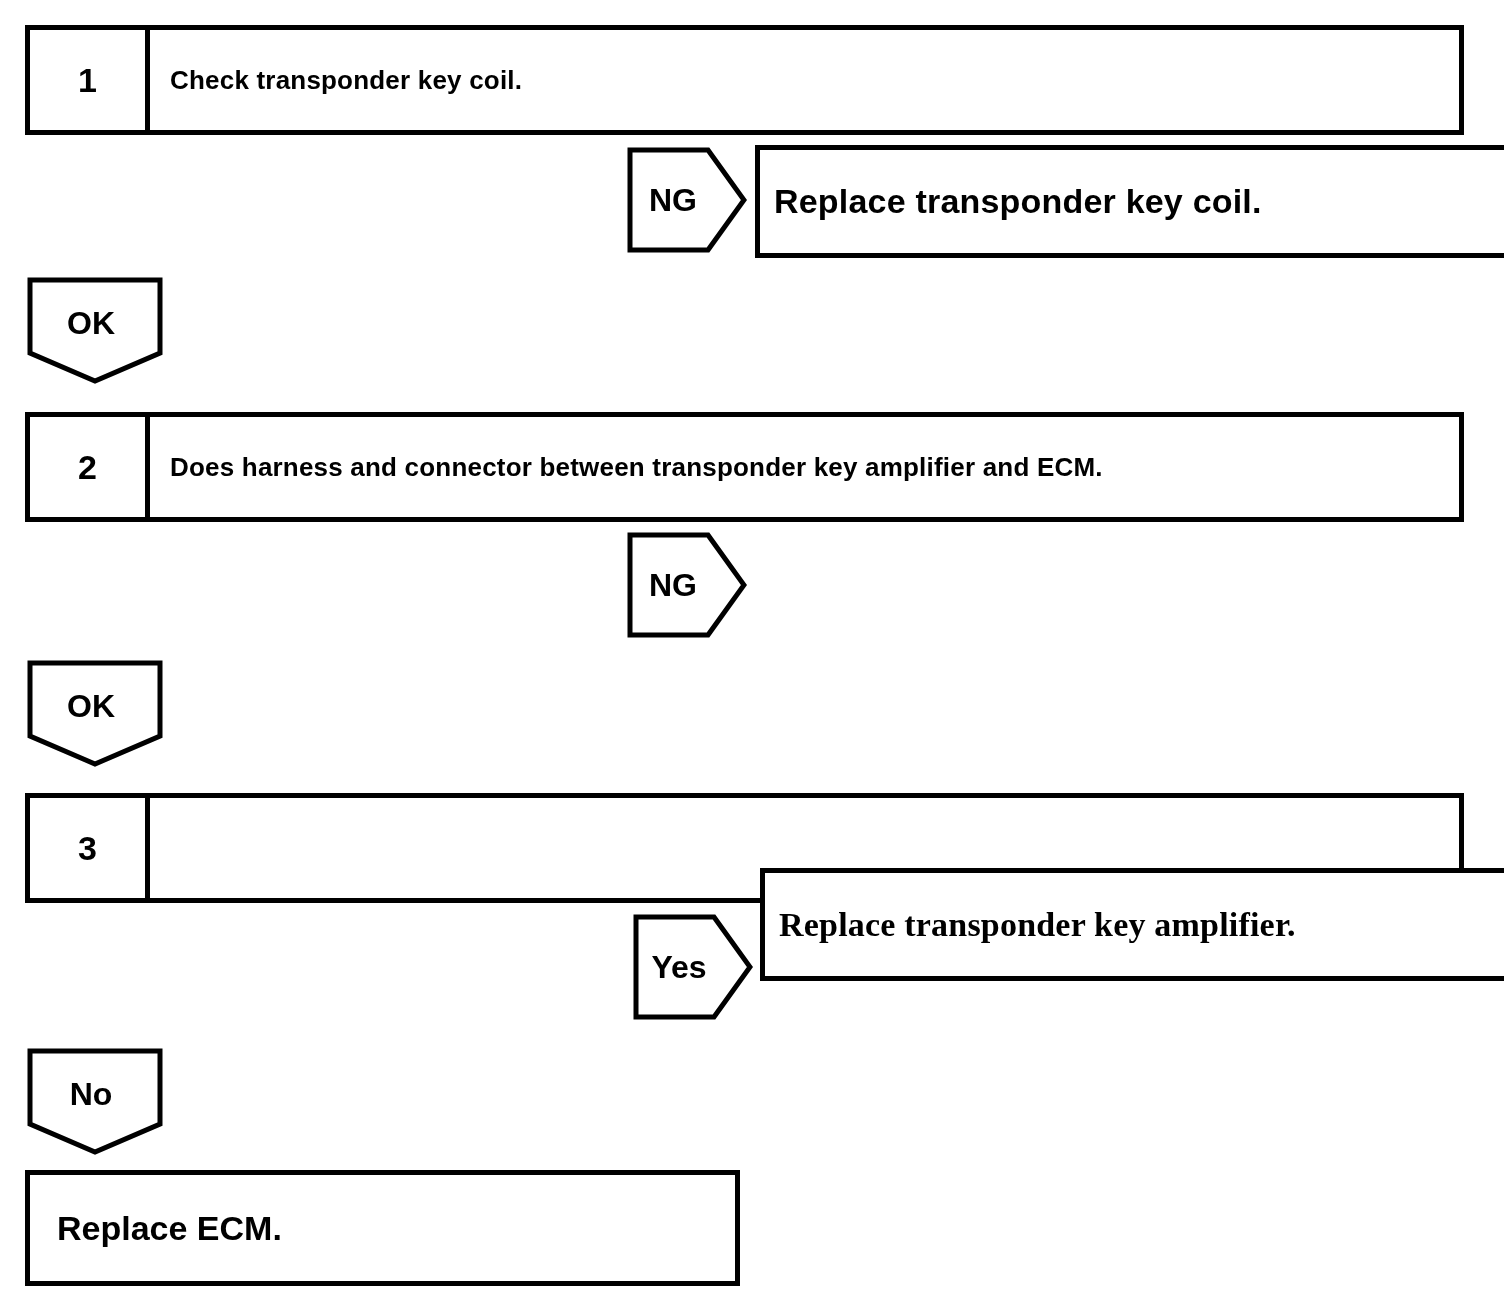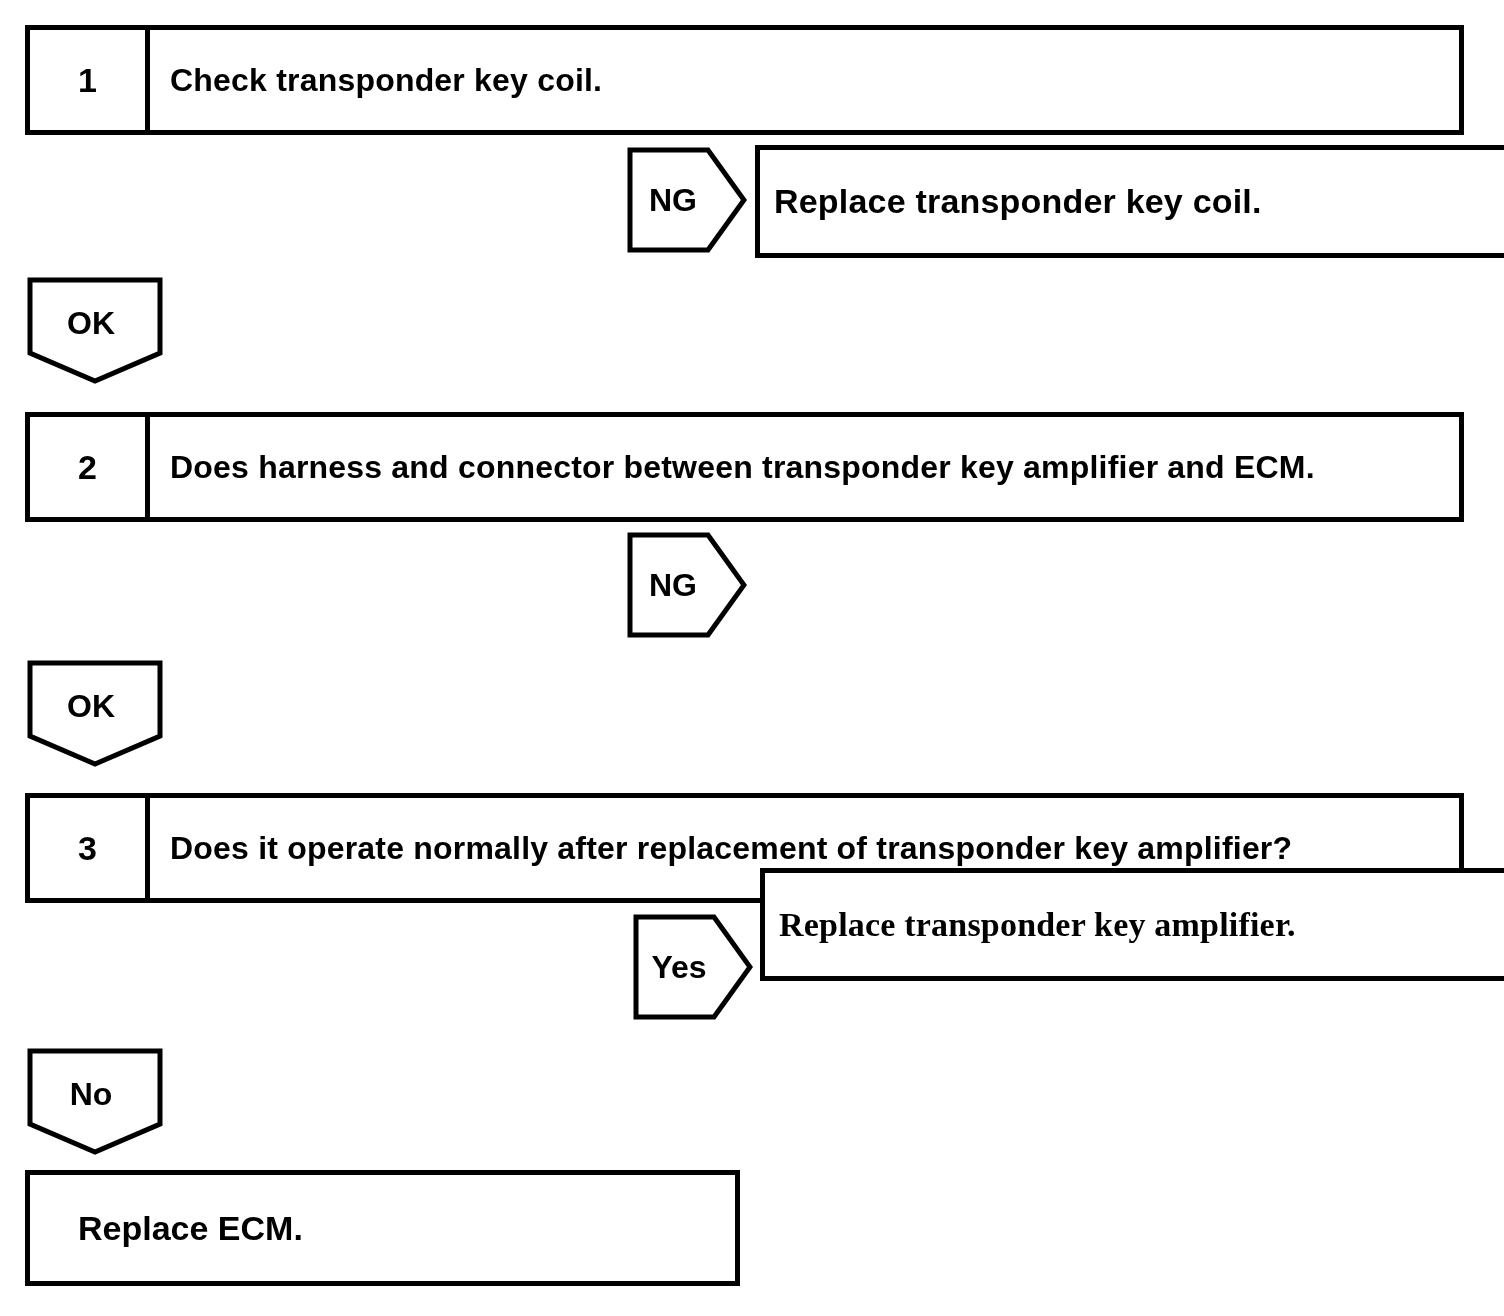--- a/index.html
+++ b/index.html
@@ -38,21 +38,21 @@
     border-right: 5px solid #000000;
     display: flex;
     align-items: center;
     justify-content: center;
     font-size: 34px;
   }
   .step .txt-cell {
     flex: 1;
     padding-left: 20px;
     padding-right: 8px;
-    font-size: 32px;
+    font-size: 26px;
     white-space: nowrap;
     letter-spacing: 0.2px;
   }
   .s1 { top: 25px; }
   .s2 { top: 412px; }
   .s3 { top: 793px; }
 
   
   .result {
     width: 762px;
@@ -66,21 +66,21 @@
   .r2 { left: 755px; top: 530px; }
   .r3 { left: 760px; top: 868px; font-family: Liberation Serif, serif; }
 
   
   .final {
     left: 25px;
     top: 1170px;
     width: 715px;
     height: 116px;
     font-size: 34px;
-    padding-left: 48px;
+    padding-left: 27px;
     white-space: nowrap;
   }
 
   
   .tag {
     position: absolute;
   }
   .t1 { left: 627px; top: 147px; }
   .t2 { left: 627px; top: 532px; }
   .t3 { left: 633px; top: 914px; }
@@ -131,21 +131,20 @@
     <text x="46" y="53" text-anchor="middle" dominant-baseline="central">NG</text>
   </svg>
 
   <svg class="tag ok2" width="136" height="107" viewBox="0 0 136 107">
     <polygon points="3,3 133,3 133,76 68,104 3,76"></polygon>
     <text x="64" y="46" text-anchor="middle" dominant-baseline="central">OK</text>
   </svg>
 
   <div class="box step s3">
     <div class="num-cell">3</div>
-    <div class="txt-cell">Does it operate normally after replacement of transponder key amplifier?</div>
   </div>
 
   <svg class="tag t3" width="120" height="106" viewBox="0 0 120 106">
     <polygon points="3,3 81,3 117,53 81,103 3,103"></polygon>
     <text x="46" y="53" text-anchor="middle" dominant-baseline="central">Yes</text>
   </svg>
   <div class="box result r3">Replace transponder key amplifier.</div>
 
   <svg class="tag no1" width="136" height="107" viewBox="0 0 136 107">
     <polygon points="3,3 133,3 133,76 68,104 3,76"></polygon>

